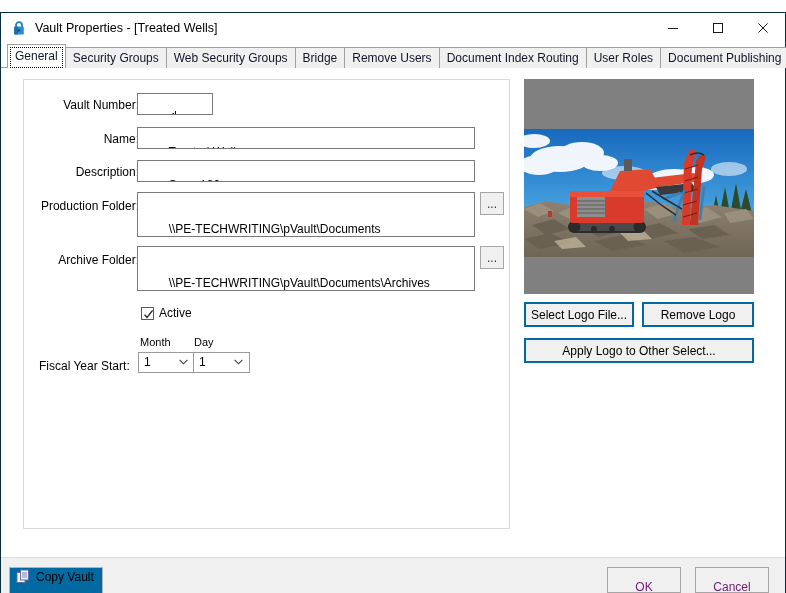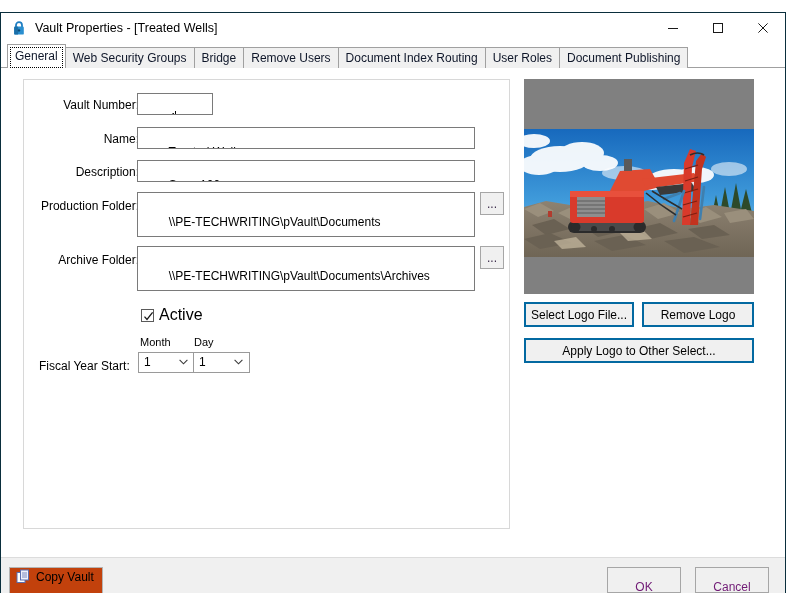--- a/index.html
+++ b/index.html
@@ -152,21 +152,21 @@
     font-family: "Liberation Sans", sans-serif;
     font-size: 12px;
     color: #000000;
     padding: 2px 3px 0 4px;
     line-height: 15px;
     overflow: hidden;
     white-space: pre;
   }
   .txtbox.multiline {
     white-space: pre-wrap;
-    padding-top: 7px;
+    padding-top: 14px;
   }
   .caret {
     display: inline-block;
     width: 1px;
     height: 13px;
     background: #000000;
     vertical-align: -2px;
     margin-left: 0px;
   }
 
@@ -198,21 +198,21 @@
   .cbox {
     width: 13px; height: 13px;
     box-sizing: border-box;
     border: 1px solid #5a5a5a;
     background: #ffffff;
     display: inline-block;
     position: relative;
     flex: 0 0 auto;
   }
   .cbox svg { position: absolute; left: 1px; top: 1px; }
-  #active-label { font-size: 16px; }
+  #active-label { font-size: 12px; }
 
   
   #fiscal-label {
     position: absolute;
     left: 37px;
     top: 358px;
     font-size: 12px;
     white-space: nowrap;
   }
   .col-head {
@@ -278,21 +278,21 @@
     background: #f0f0f0;
     border-top: 1px solid #dcdcdc;
     position: relative;
   }
   #copy-vault {
     position: absolute;
     left: 8px;
     top: 9px;
     height: 27px;
     box-sizing: border-box;
-    background: #c2410c;
+    background: #0369a1;
     border: 1px solid #b4b4b4;
     display: flex;
     align-items: center;
     gap: 5px;
     padding: 0 8px 8px 6px;
     font-size: 12px;
     cursor: default;
   }
   .footer-btn {
     position: absolute;
@@ -344,20 +344,23 @@
       </button>
     </div>
   </div>
 
   <div id="tabstrip">
     <div class="tab selected">
       <span>General</span>
       <span class="focusbox"></span>
     </div>
     <div class="tab">
+      <span>Security Groups</span>
+    </div>
+    <div class="tab">
       <span>Web Security Groups</span>
     </div>
     <div class="tab">
       <span>Bridge</span>
     </div>
     <div class="tab">
       <span>Remove Users</span>
     </div>
     <div class="tab">
       <span>Document Index Routing</span>

